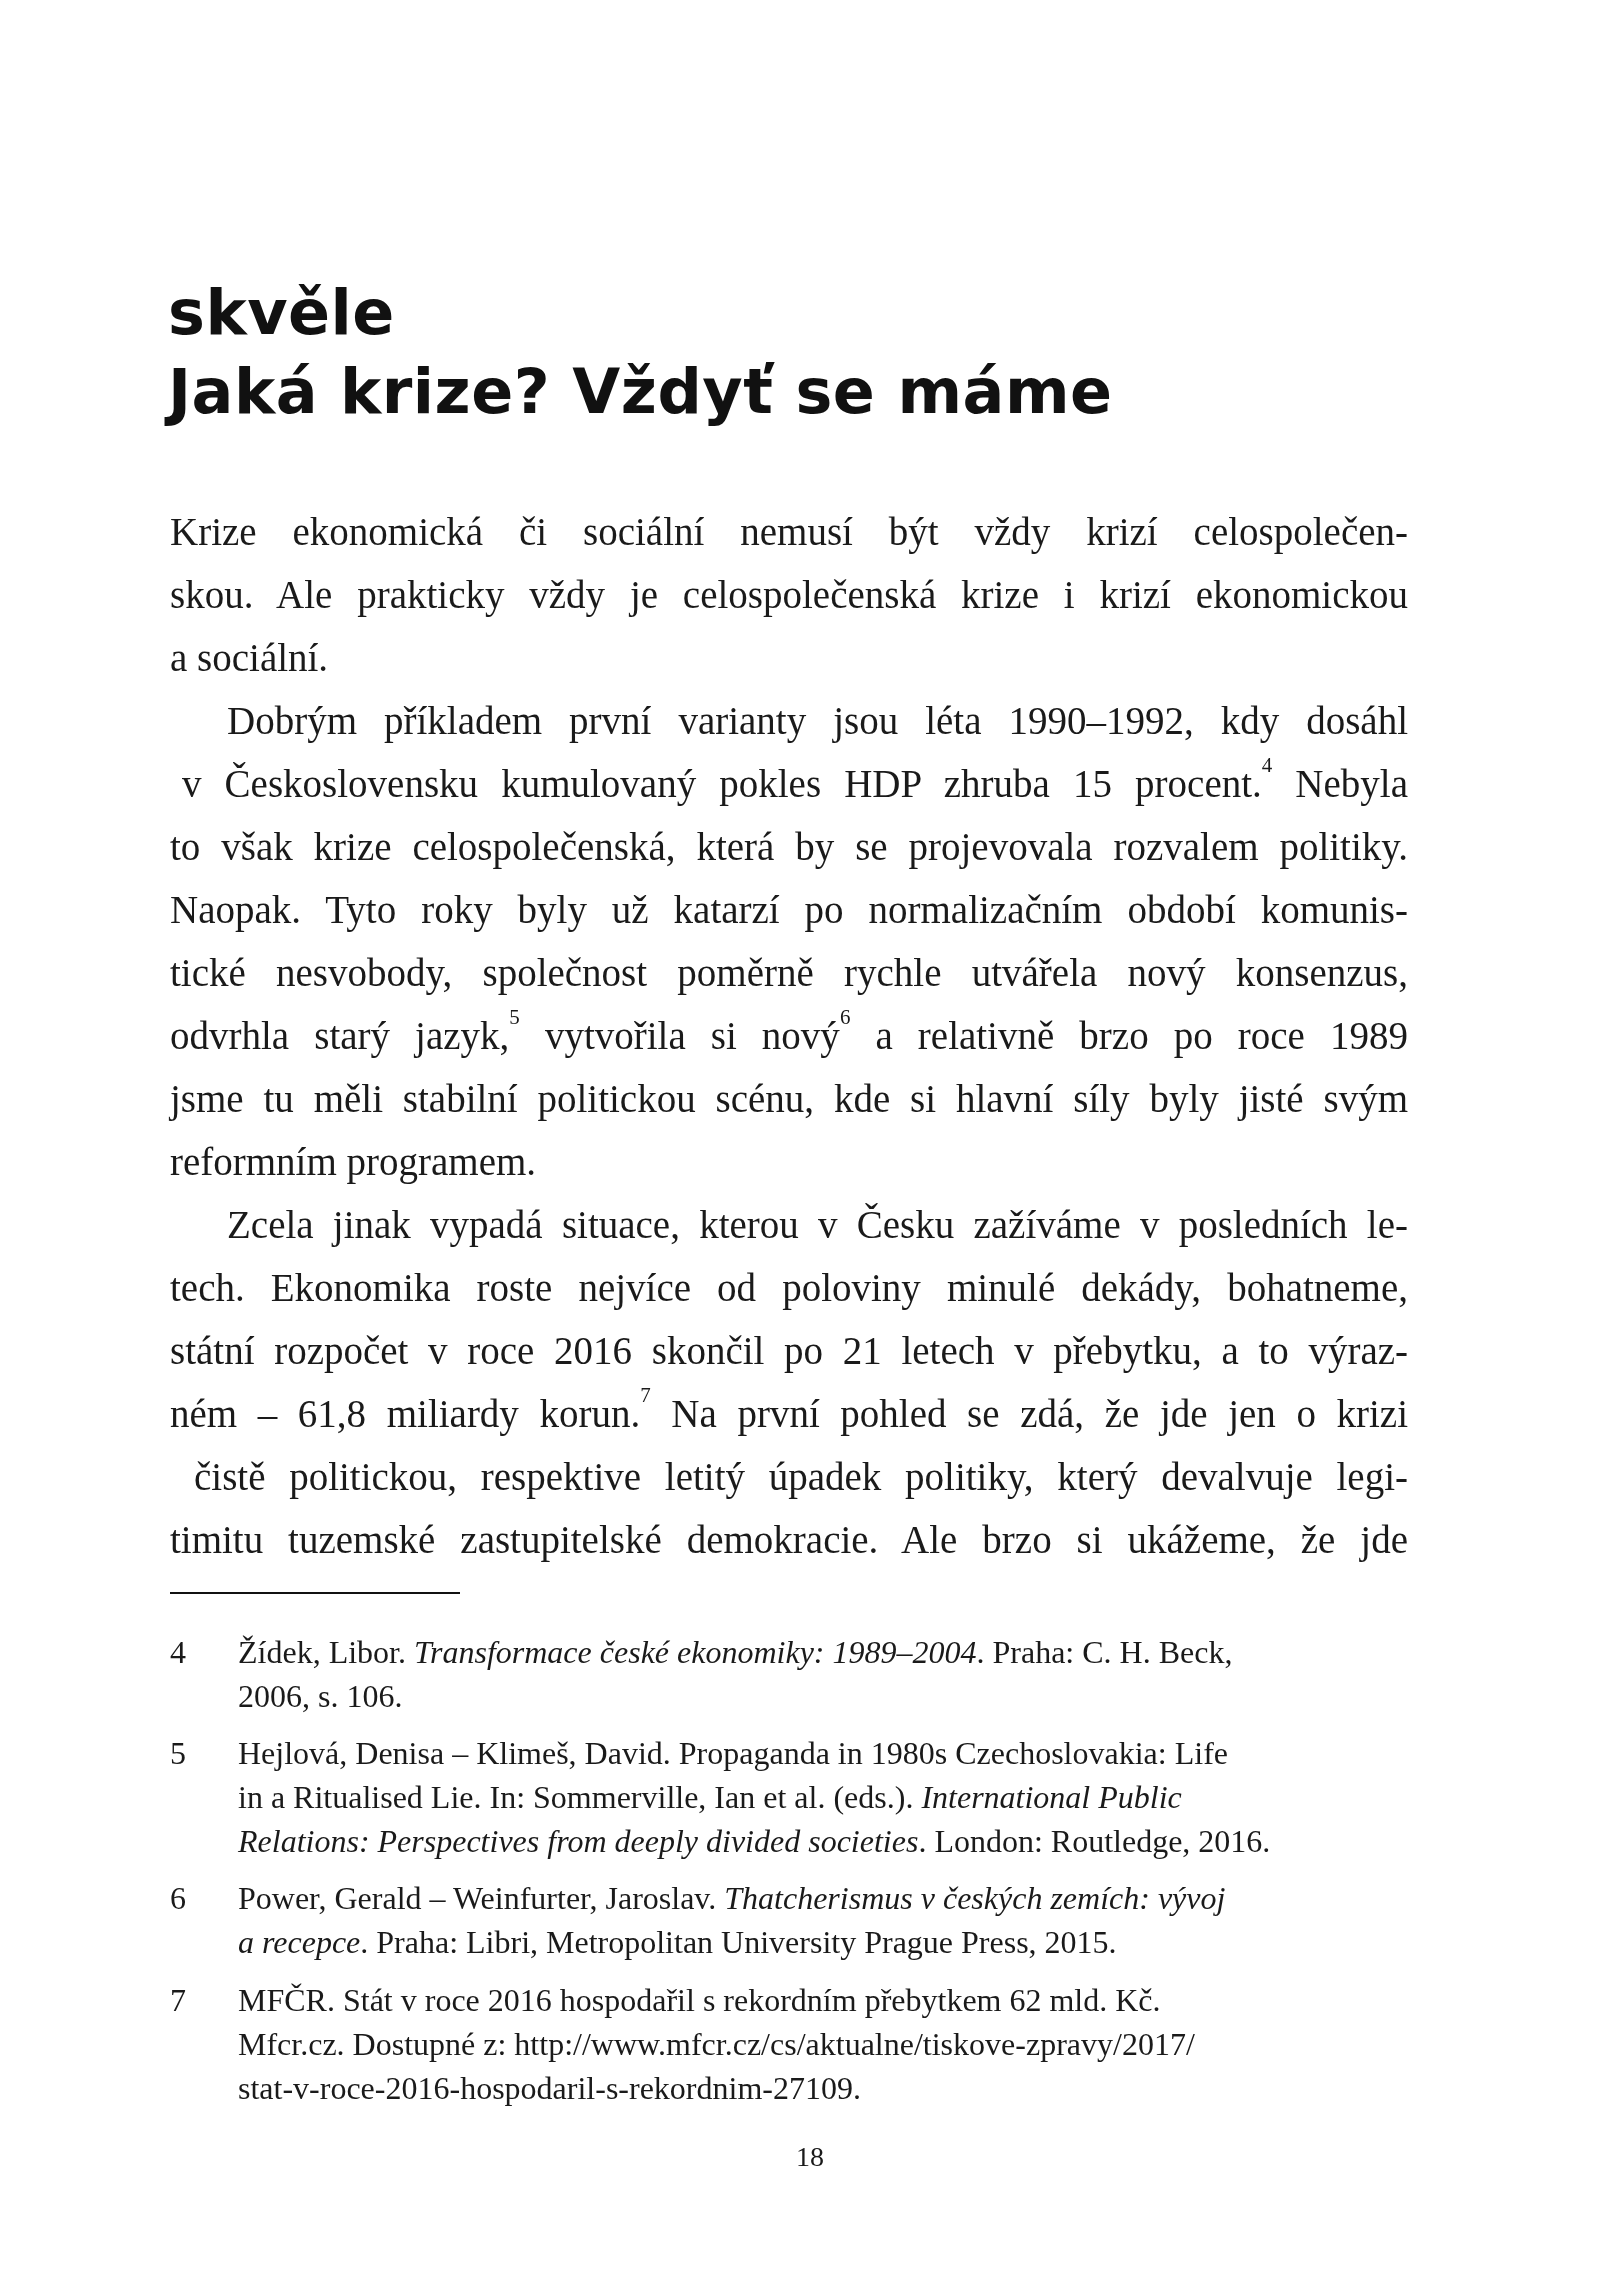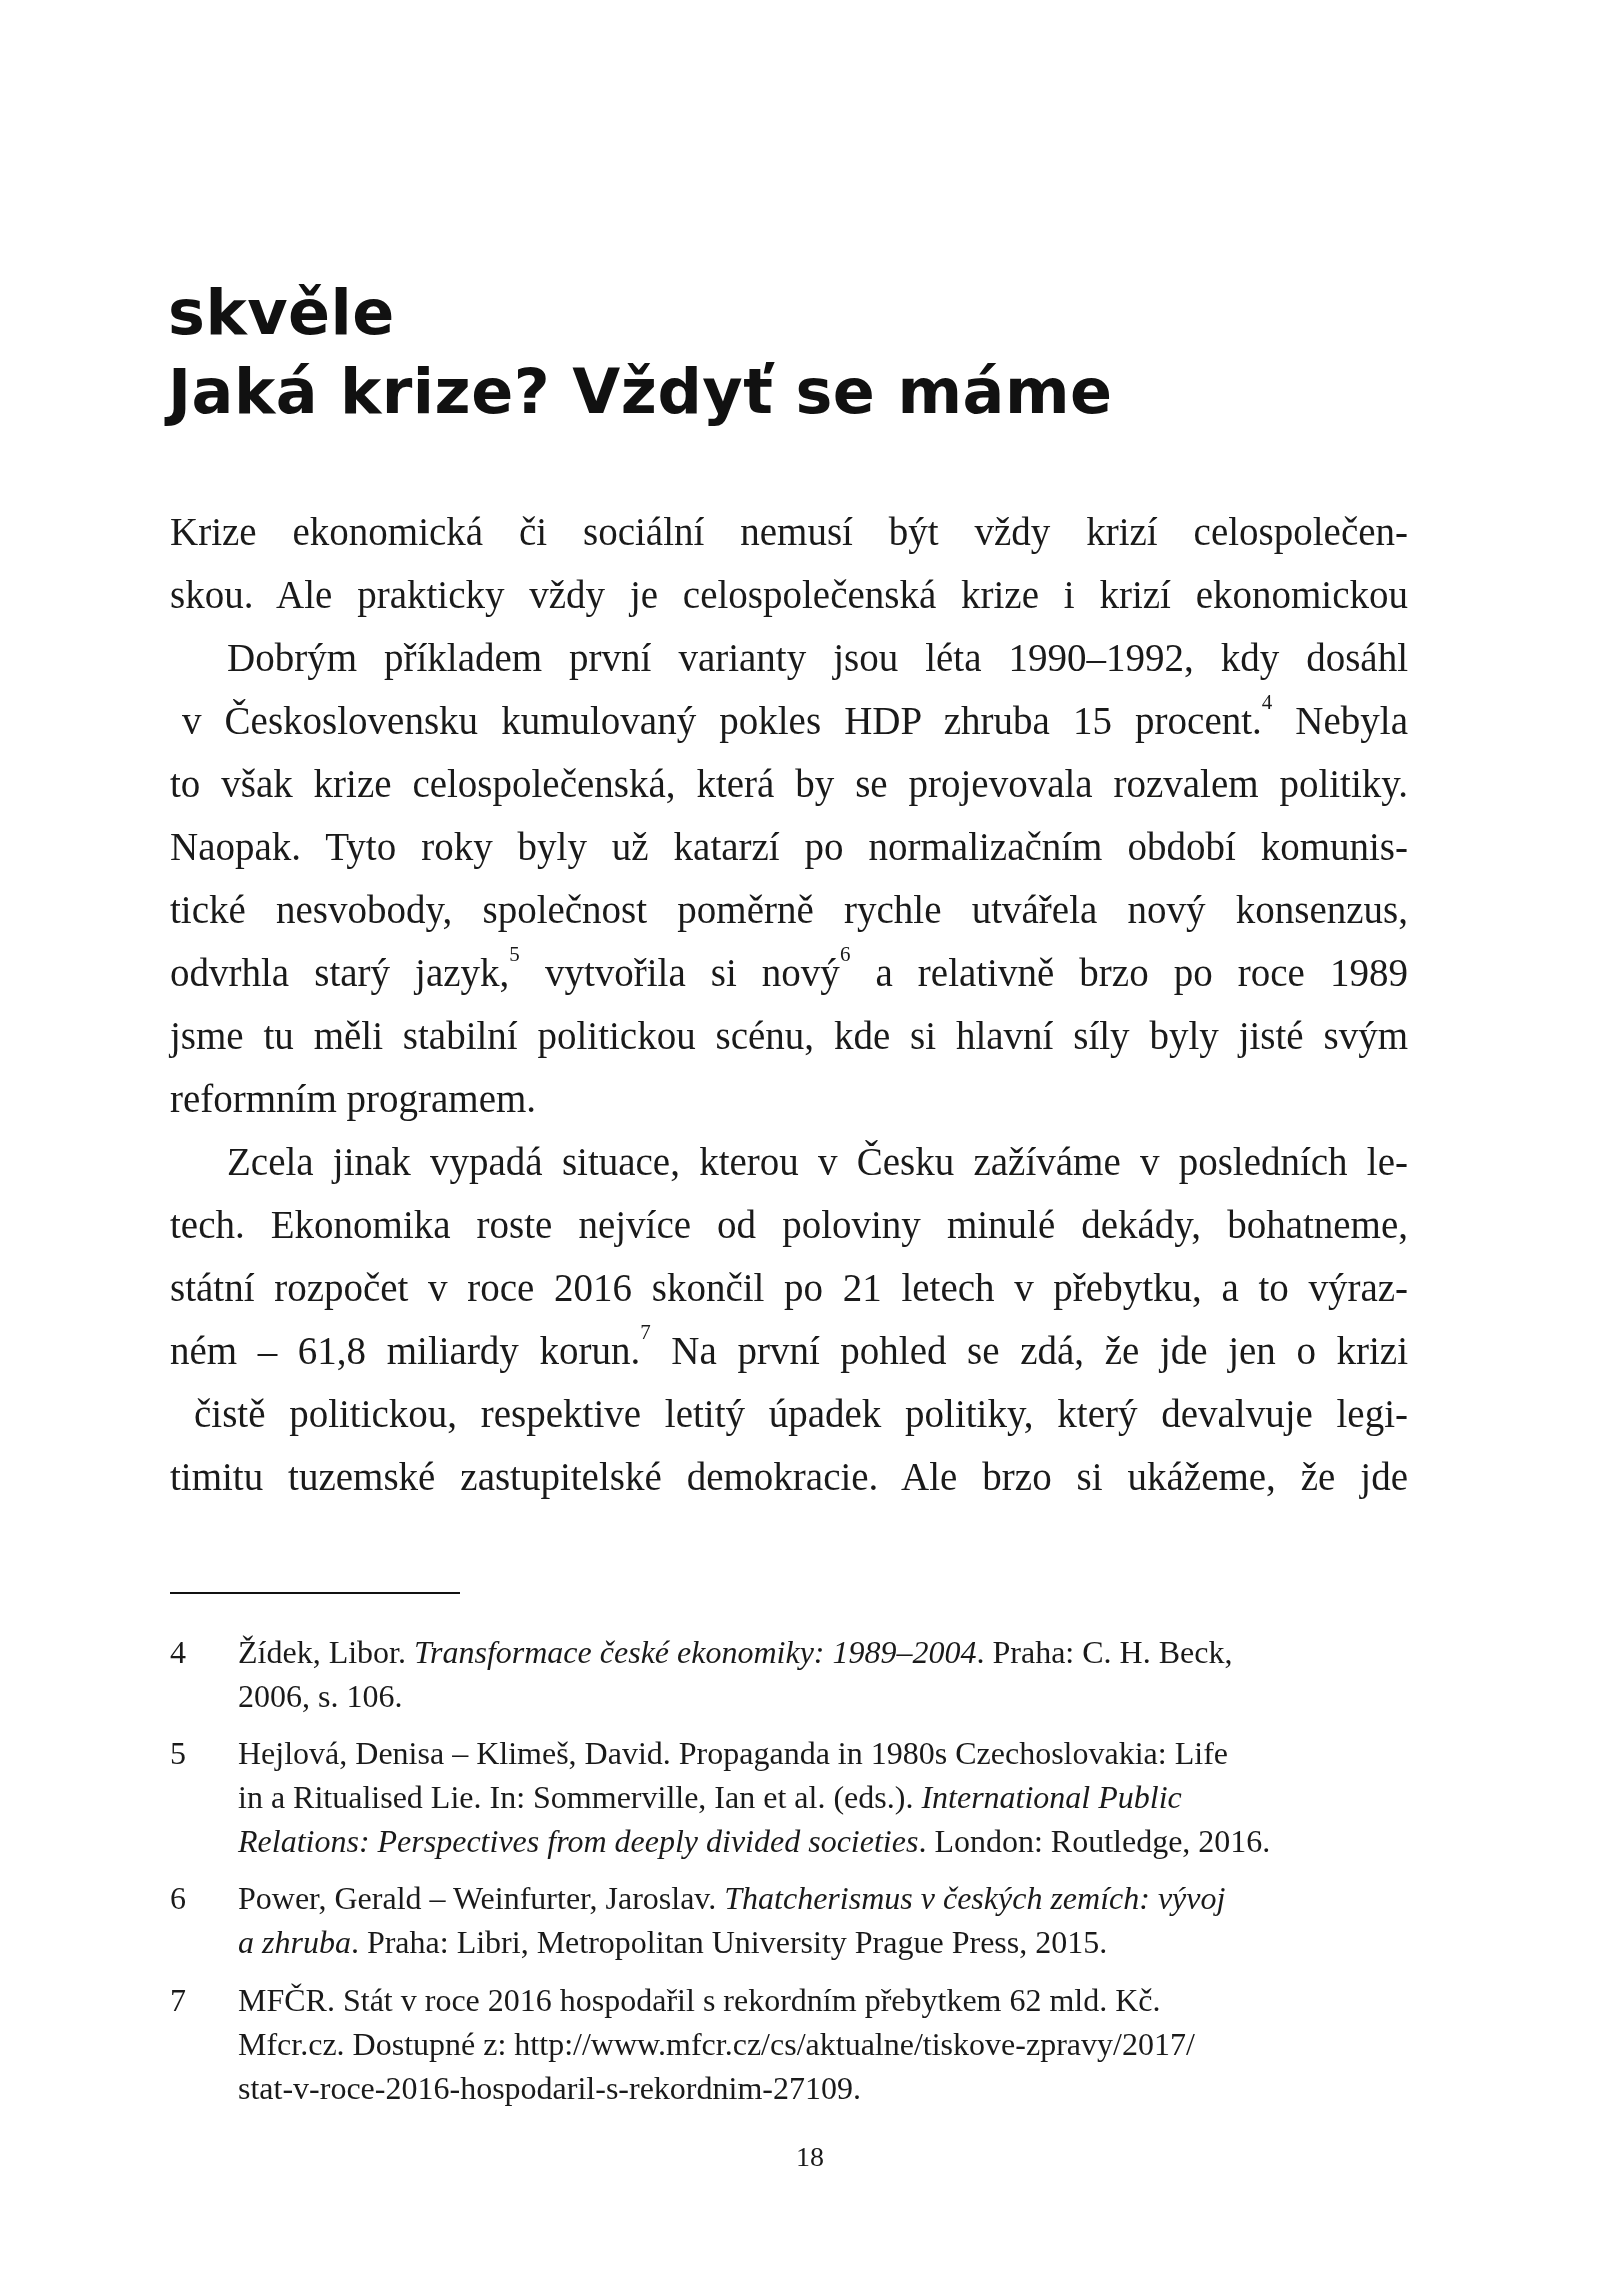--- a/index.html
+++ b/index.html
@@ -28,20 +28,21 @@
 <body>
 
 <h1 class="heading">
   <span>skvěle</span>
   <span>Jaká krize? Vždyť se máme</span>
 </h1>
 
 <div class="body" id="body-text">
     <span class="line" style="white-space: nowrap; word-spacing: 0px;"><span>Krize ekonomická či sociální nemusí být vždy krizí celospolečen-</span></span>
     <span class="line" style="white-space: nowrap; word-spacing: 0px;"><span>skou. Ale prakticky vždy je celospolečenská krize i krizí ekonomickou</span></span>
+    <span class="line last"><span>a sociální.</span></span>
     <span class="line indent" style="white-space: nowrap; word-spacing: 0px;"><span>Dobrým příkladem první varianty jsou léta 1990–1992, kdy dosáhl</span></span>
     <span class="line" style="white-space: nowrap; word-spacing: 0px; margin-left: 12px;"><span>v Československu kumulovaný pokles HDP zhruba 15 procent.</span><sup>4</sup><span> Nebyla</span></span>
     <span class="line" style="white-space: nowrap; word-spacing: 0px;"><span>to však krize celospolečenská, která by se projevovala rozvalem politiky.</span></span>
     <span class="line" style="white-space: nowrap; word-spacing: 0px;"><span>Naopak. Tyto roky byly už katarzí po normalizačním období komunis-</span></span>
     <span class="line" style="white-space: nowrap; word-spacing: 0px;"><span>tické nesvobody, společnost poměrně rychle utvářela nový konsenzus,</span></span>
     <span class="line" style="white-space: nowrap; word-spacing: 0px;"><span>odvrhla starý jazyk,</span><sup>5</sup><span> vytvořila si nový</span><sup>6</sup><span> a relativně brzo po roce 1989</span></span>
     <span class="line" style="white-space: nowrap; word-spacing: 0px;"><span>jsme tu měli stabilní politickou scénu, kde si hlavní síly byly jisté svým</span></span>
     <span class="line last"><span>reformním programem.</span></span>
     <span class="line indent" style="white-space: nowrap; word-spacing: 0px;"><span>Zcela jinak vypadá situace, kterou v Česku zažíváme v posledních le-</span></span>
     <span class="line" style="white-space: nowrap; word-spacing: 0px;"><span>tech. Ekonomika roste nejvíce od poloviny minulé dekády, bohatneme,</span></span>
@@ -66,21 +67,21 @@
       <div class="text">
         <span class="nl"><span>Hejlová, Denisa – Klimeš, David. Propaganda in 1980s Czechoslovakia: Life</span></span>
         <span class="nl"><span>in a Ritualised Lie. In: Sommerville, Ian et al. (eds.). </span><i>International Public</i></span>
         <span class="nl"><i>Relations: Perspectives from deeply divided societies</i><span>. London: Routledge, 2016.</span></span>
       </div>
     </div>
     <div class="note">
       <span class="num">6</span>
       <div class="text">
         <span class="nl"><span>Power, Gerald – Weinfurter, Jaroslav. </span><i>Thatcherismus v českých zemích: vývoj</i></span>
-        <span class="nl"><i>a zhruba</i><span>. Praha: Libri, Metropolitan University Prague Press, 2015.</span></span>
+        <span class="nl"><i>a recepce</i><span>. Praha: Libri, Metropolitan University Prague Press, 2015.</span></span>
       </div>
     </div>
     <div class="note">
       <span class="num">7</span>
       <div class="text">
         <span class="nl"><span>MFČR. Stát v roce 2016 hospodařil s rekordním přebytkem 62 mld. Kč.</span></span>
         <span class="nl"><span>Mfcr.cz. Dostupné z: http://www.mfcr.cz/cs/aktualne/tiskove-zpravy/2017/</span></span>
         <span class="nl"><span>stat-v-roce-2016-hospodaril-s-rekordnim-27109.</span></span>
       </div>
     </div>

